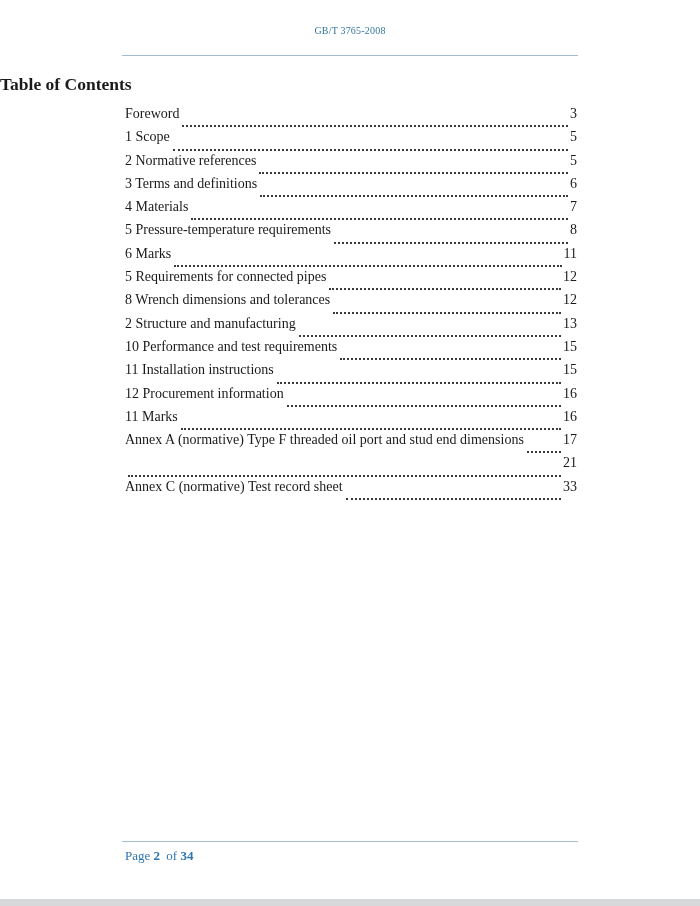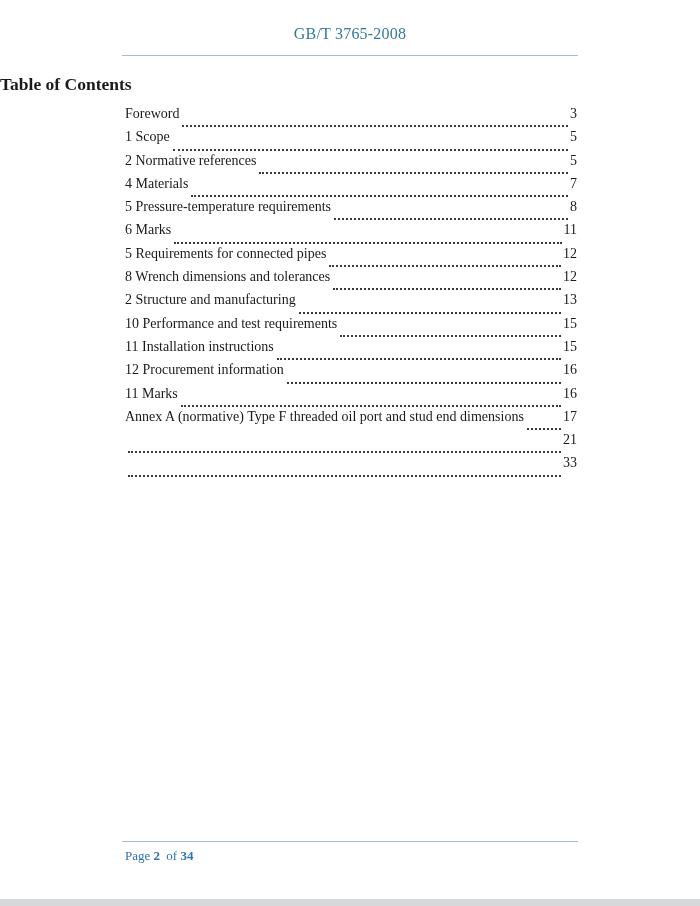--- a/index.html
+++ b/index.html
@@ -14,21 +14,21 @@
   .page {
     position: relative;
     width: 700px; height: 906px;
     background: #ffffff;
   }
 
   
   .doc-number {
     position: absolute; top: 25px; left: 0; right: 0;
     text-align: center;
-    font-size: 16px;
+    font-size: 10px;
     color: var(--header-accent, #31789e);
     letter-spacing: 0.2px;
   }
   .rule {
     position: absolute; left: 122px; right: 122px;
     border: 0; border-top: 1px solid var(--rule, #a3bdd0);
     height: 0;
   }
   .rule-header { top: 55px; }
   .rule-footer { top: 841px; }
@@ -111,20 +111,25 @@
       <span class="toc-leader"></span>
       <span class="toc-page">5</span>
     </div>
 
     <div class="toc-row">
       <span class="toc-label">2 Normative references</span>
       <span class="toc-leader"></span>
       <span class="toc-page">5</span>
     </div>
 
+    <div class="toc-row">
+      <span class="toc-label">3 Terms and definitions</span>
+      <span class="toc-leader"></span>
+      <span class="toc-page">6</span>
+    </div>
 
     <div class="toc-row">
       <span class="toc-label">4 Materials</span>
       <span class="toc-leader"></span>
       <span class="toc-page">7</span>
     </div>
 
     <div class="toc-row">
       <span class="toc-label">5 Pressure-temperature requirements</span>
       <span class="toc-leader"></span>
@@ -184,20 +189,21 @@
       <span class="toc-leader"></span>
       <span class="toc-page">17</span>
     </div>
 
     <div class="toc-row">
       <span class="toc-leader"></span>
       <span class="toc-page">21</span>
     </div>
 
     <div class="toc-row">
+      <span class="toc-label">Annex C (normative) Test record sheet</span>
       <span class="toc-leader"></span>
       <span class="toc-page">33</span>
     </div>
   </nav>
 
   <div class="rule rule-footer"></div>
   <div class="footer-row">
     <div class="page-indicator">
       <span>Page</span>
       <b><span>2</span></b>

